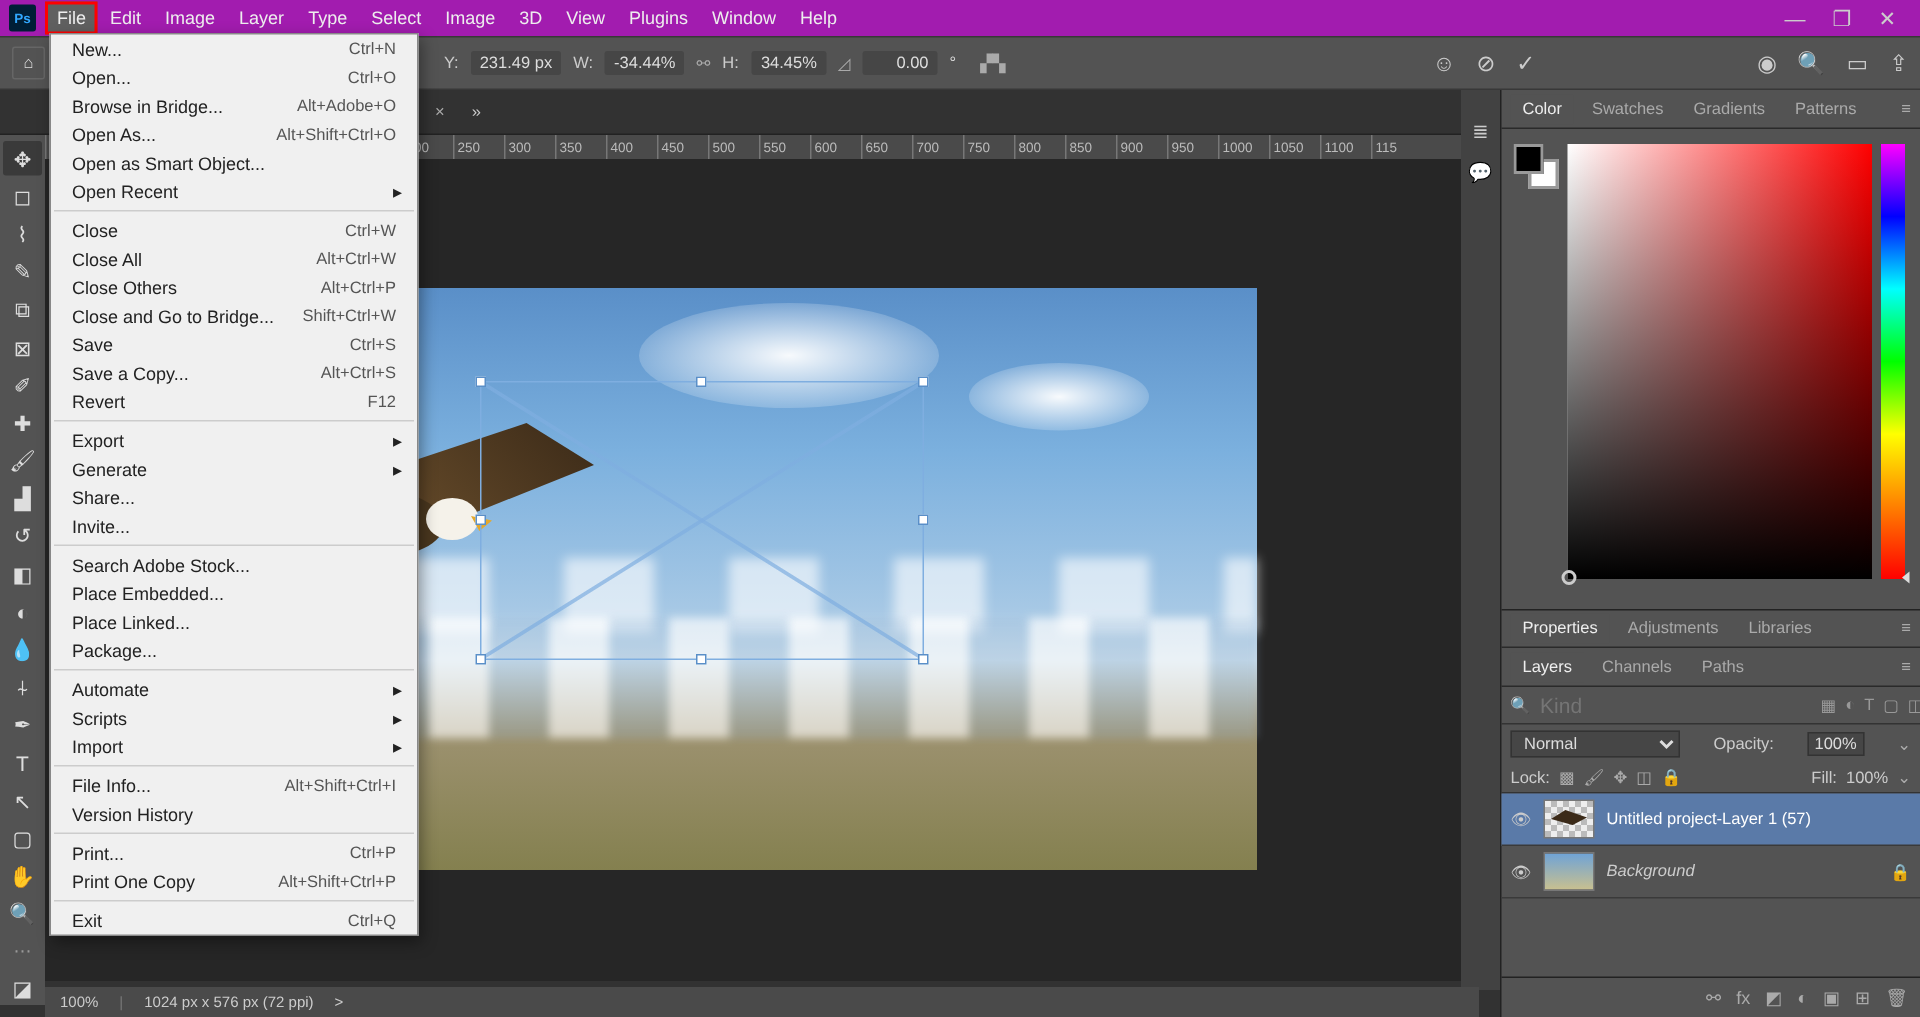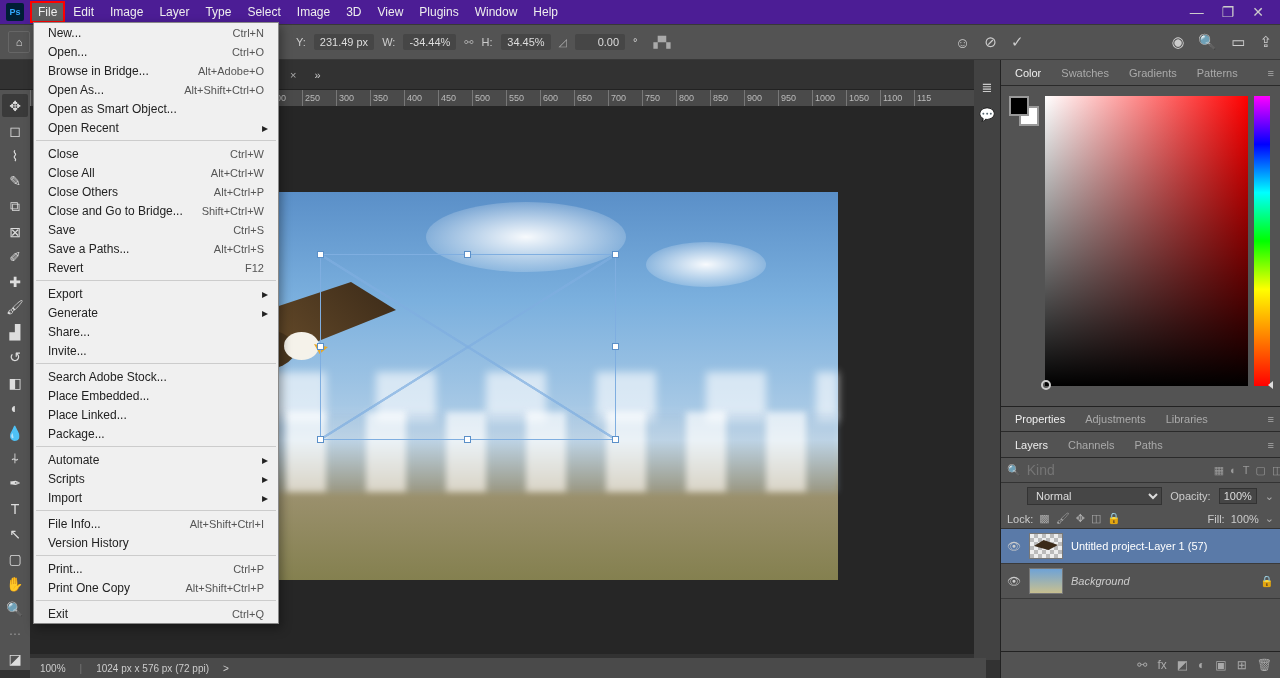--- a/index.html
+++ b/index.html
@@ -1,19 +1,19 @@
 <!DOCTYPE html>
 <html><head>
 <meta charset="utf-8">
 <style>
 * { margin: 0; padding: 0; box-sizing: border-box; font-family: "Segoe UI", Tahoma, sans-serif; user-select: none; }
 body { background: #323232; color: #ccc; width: 1280px; height: 678px; overflow: hidden; position: relative; font-size: 12px; }
 
 
-.menubar { height: 24px; background: #4c1d95; display: flex; align-items: center; padding: 0 6px; font-size: 12px; }
+.menubar { height: 24px; background: #a21caf; display: flex; align-items: center; padding: 0 6px; font-size: 12px; }
 .ps-logo { width: 18px; height: 18px; background: #001e36; color: #31a8ff; font-weight: bold; font-size: 9px; display: flex; align-items: center; justify-content: center; border-radius: 2px; margin-right: 6px; }
 .menu-item { padding: 4px 8px; cursor: default; color: #eee; }
 .menu-item.file-active { background: #606060; border: 2px solid #ff0000; padding: 2px 6px; }
 .win-controls { margin-left: auto; display: flex; gap: 18px; padding-right: 10px; color: #ccc; font-size: 14px; }
 
 
 .optbar { height: 36px; background: #535353; border-top: 1px solid #383838; border-bottom: 1px solid #383838; display: flex; align-items: center; padding: 0 8px; gap: 8px; font-size: 11px; color: #ddd; }
 .opt-icon { width: 22px; height: 22px; display: flex; align-items: center; justify-content: center; border: 1px solid #666; border-radius: 2px; }
 .opt-field { background: #464646; padding: 2px 6px; border-radius: 2px; min-width: 50px; text-align: right; display: inline-block; }
 .opt-label { color: #ccc; }
@@ -95,21 +95,21 @@
 .color-cursor { position: absolute; left: -4px; bottom: -4px; width: 10px; height: 10px; border: 2px solid #ccc; border-radius: 50%; }
 .hue-strip { width: 16px; height: 290px; background: linear-gradient(to bottom, #ff00ff, #0000ff, #00ffff, #00ff00, #ffff00, #ff8000, #ff0000); position: relative; }
 .hue-thumb { position: absolute; right: -3px; bottom: -3px; width: 0; height: 0; border-top: 4px solid transparent; border-bottom: 4px solid transparent; border-right: 5px solid #ddd; }
 
 .mid-tabs { border-top: 1px solid #222; }
 .layers-area { flex: 1; }
 .layer-search { display: flex; align-items: center; padding: 4px 6px; gap: 6px; border-bottom: 1px solid #333; }
 .layer-search input { flex: 1; background: transparent; border: none; color: #ccc; font-size: 14px; outline: none; }
 .layer-search .ficon { color: #999; font-size: 11px; }
 .lay-icons-row { display: flex; gap: 6px; margin-left: auto; }
-.blend-row { display: flex; align-items: center; padding: 4px 6px; gap: 8px; font-size: 11px; margin-left: 20px; }
+.blend-row { display: flex; align-items: center; padding: 4px 6px; gap: 22px; font-size: 11px; }
 .blend-row select, .blend-row .val { background: #464646; border: 1px solid #333; color: #ddd; padding: 1px 4px; font-size: 11px; }
 .blend-row select { flex: 1; }
 .lock-row { display: flex; align-items: center; padding: 3px 6px; gap: 6px; font-size: 11px; color: #ccc; border-bottom: 1px solid #333; }
 .lock-row .li { font-size: 11px; color: #aaa; }
 
 .layer-item { display: flex; align-items: center; padding: 4px 6px; gap: 8px; border-bottom: 1px solid #3a3a3a; font-size: 11px; }
 .layer-item.sel { background: #5a7aa8; color: #fff; }
 .layer-item .eye { width: 14px; color: #ccc; }
 .layer-item .thumb { width: 34px; height: 26px; background: #222; border: 1px solid #777; }
 .layer-item .thumb.trans { background: repeating-conic-gradient(#bbb 0 25%, #eee 0 50%) 0 0/8px 8px; position: relative; }
@@ -225,21 +225,21 @@
     </div>
     <div class="dd-item">
       <span>Close and Go to Bridge...</span>
       <span class="dd-short">Shift+Ctrl+W</span>
     </div>
     <div class="dd-item">
       <span>Save</span>
       <span class="dd-short">Ctrl+S</span>
     </div>
     <div class="dd-item">
-      <span>Save a Paths...</span>
+      <span>Save a Copy...</span>
       <span class="dd-short">Alt+Ctrl+S</span>
     </div>
     <div class="dd-item">
       <span>Revert</span>
       <span class="dd-short">F12</span>
     </div>
     <div class="dd-sep"></div>
     <div class="dd-item">
       <span>Export</span>
       <span class="dd-arrow">▸</span>

